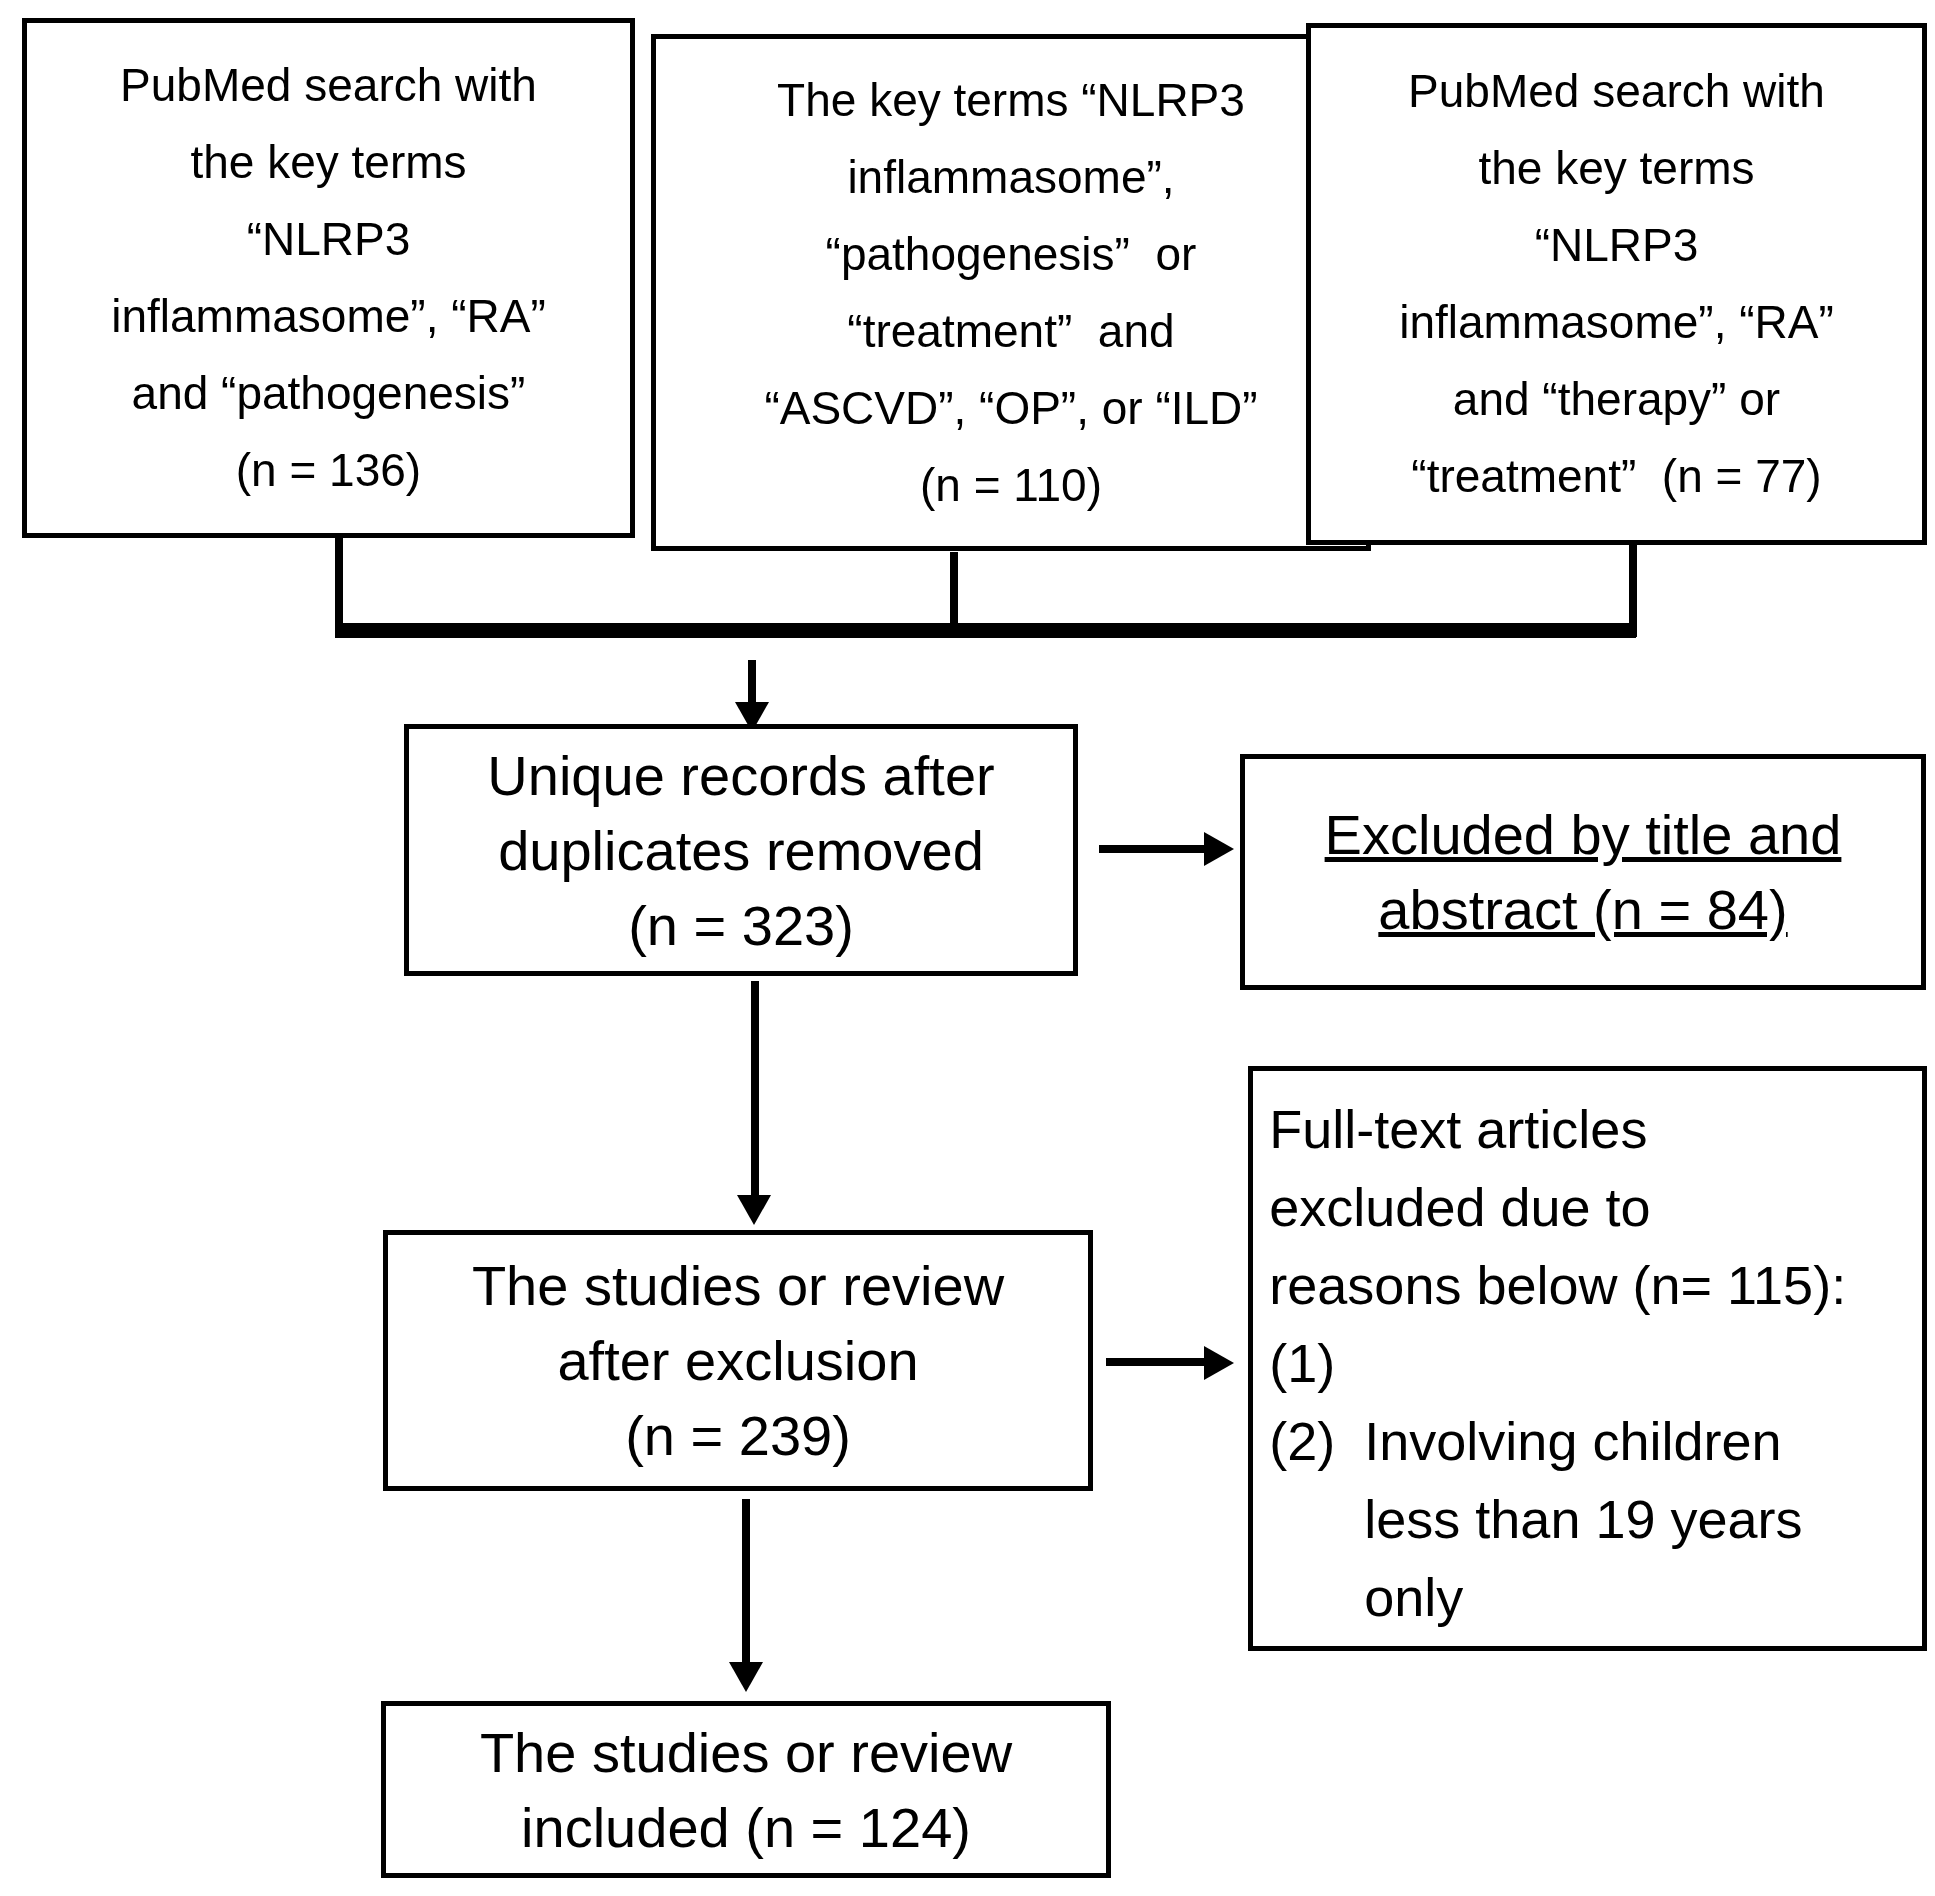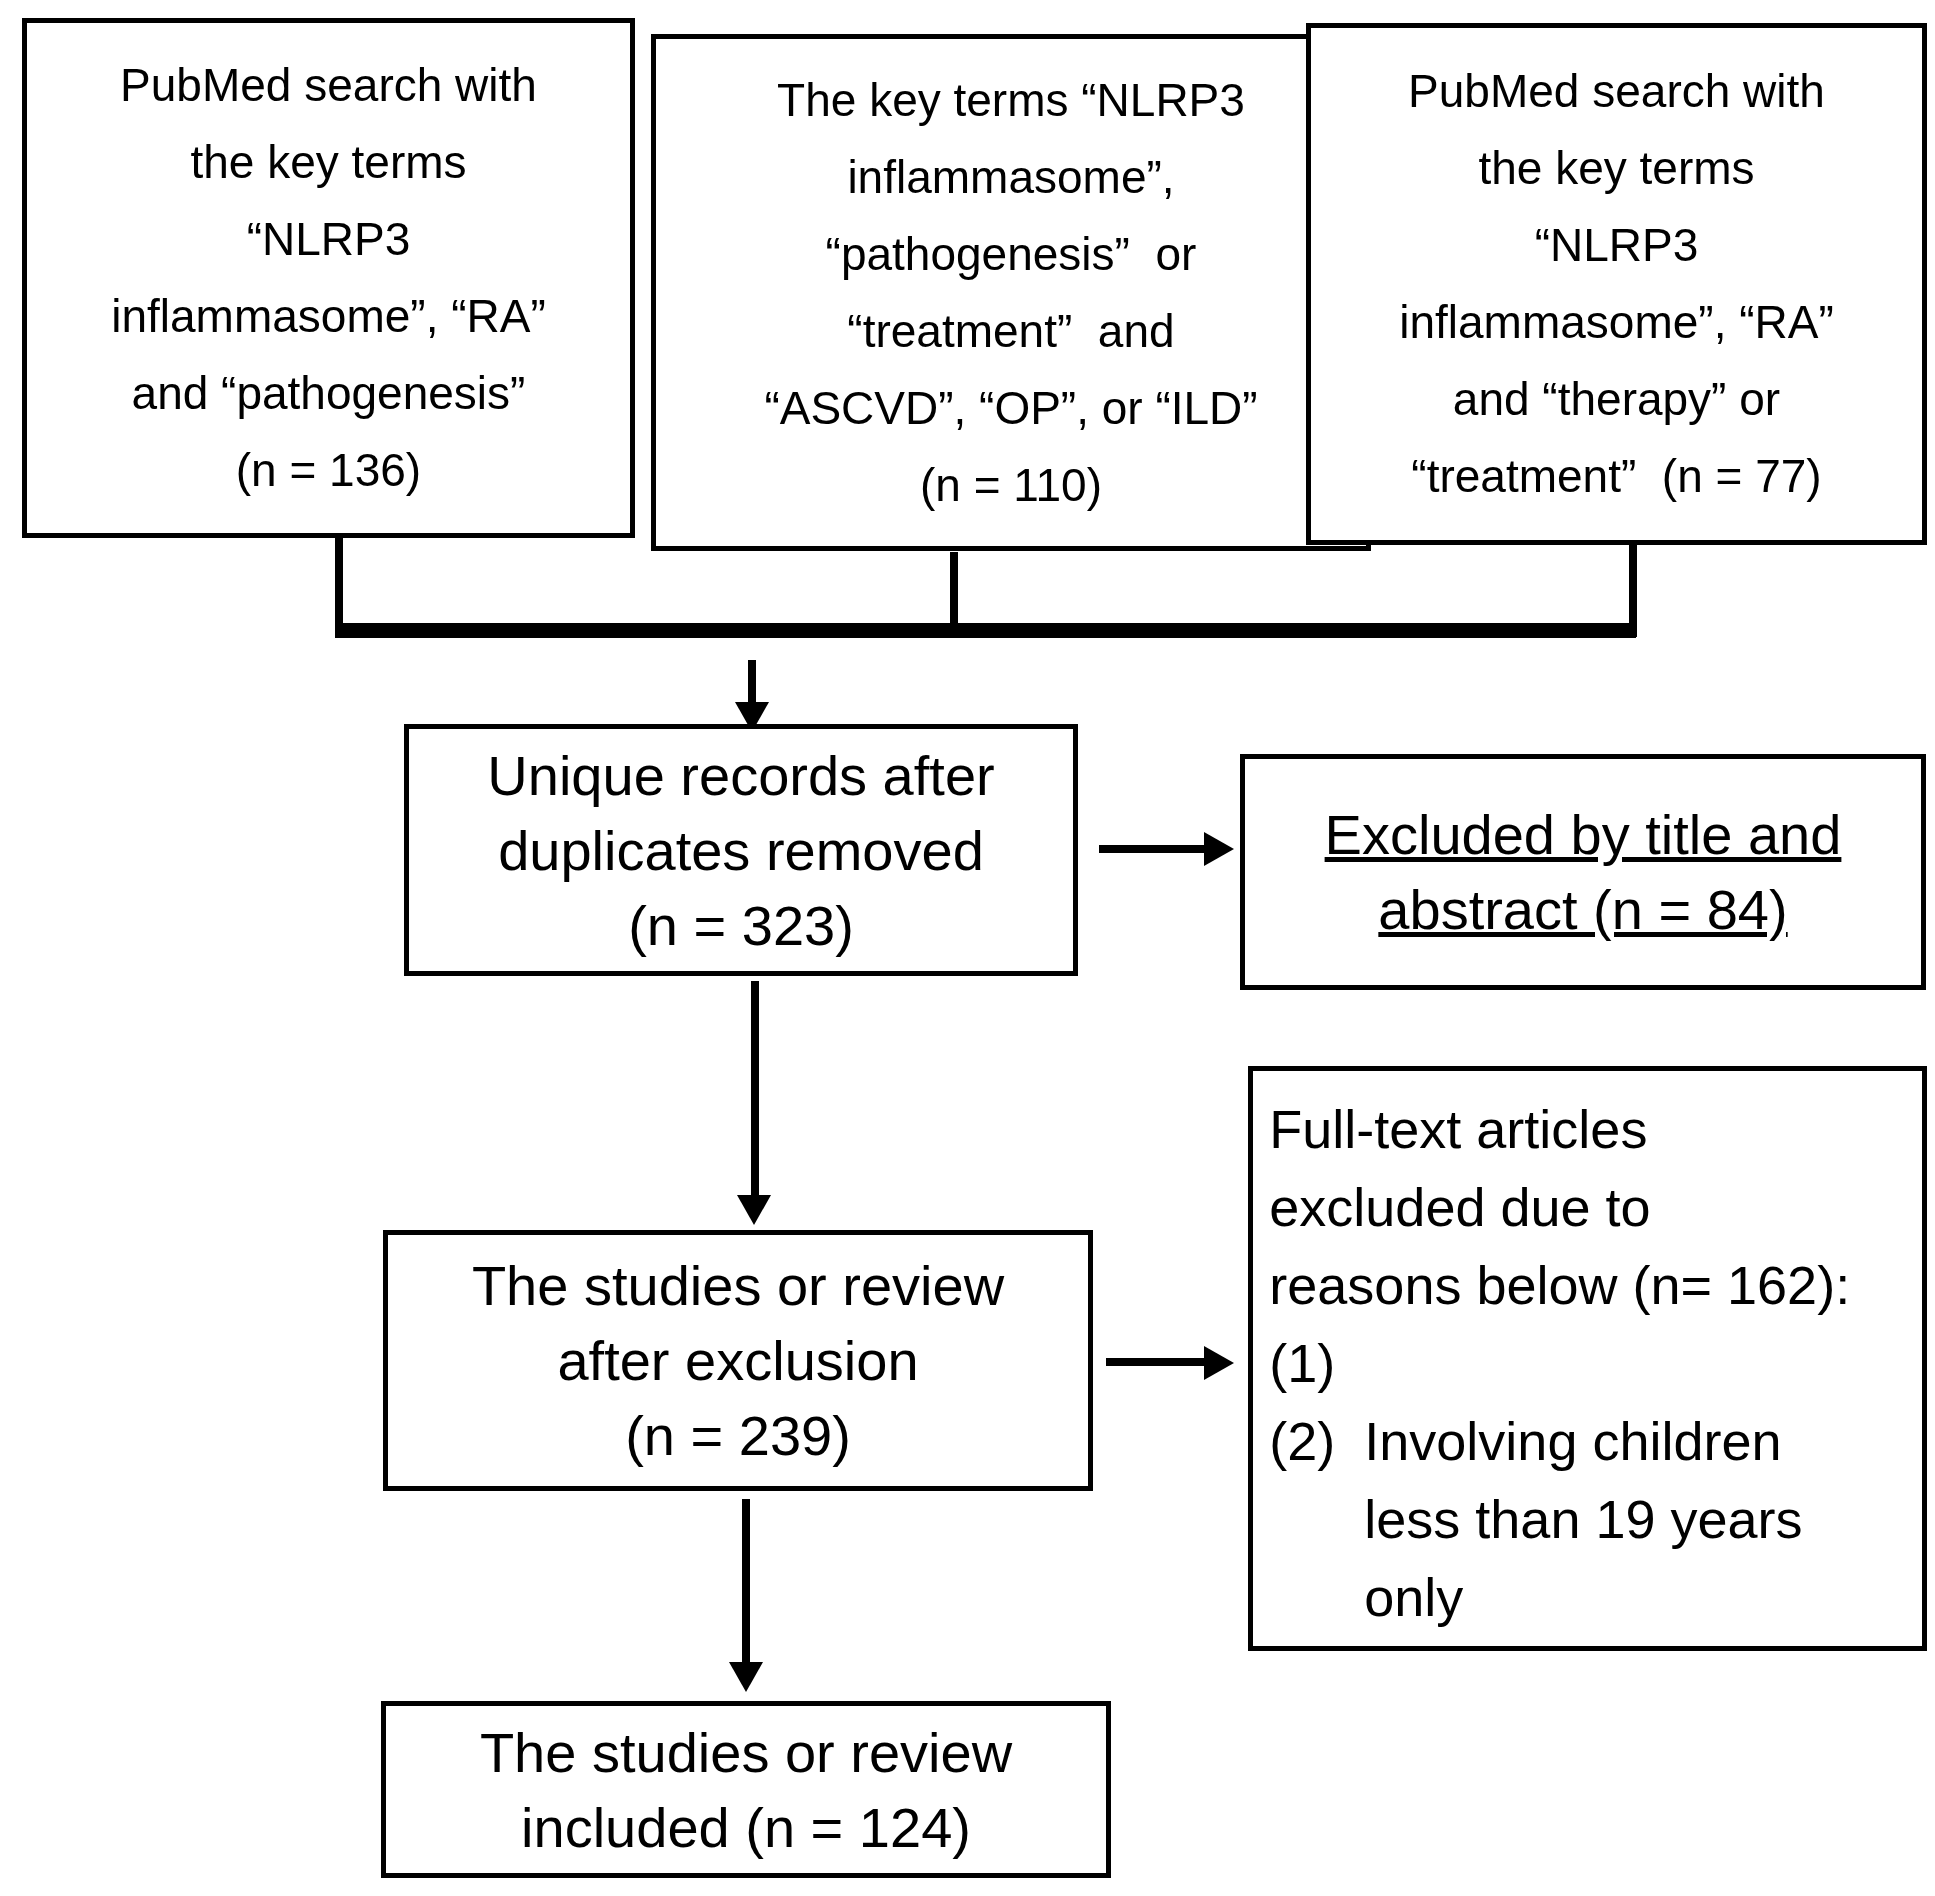--- a/index.html
+++ b/index.html
@@ -109,21 +109,21 @@
 after exclusion
 (n = 239)</span>
   </div>
 
   <div class="line" style="left:1106px; top:1358px; width:100px; height:8.2px;"></div>
   <div class="ah-right" style="left:1204px; top:1346px;"></div>
 
   <div class="box ft-box" style="left:1248px; top:1066px; width:679px; height:585px;">
     <div class="txt">Full-text articles
 excluded due to
-reasons below (n= 162):</div>
+reasons below (n= 115):</div>
     <div class="item">
       <span class="marker">(1)</span>
     </div>
     <div class="item">
       <span class="marker">(2)</span>
       <span class="txt">Involving children
 less than 19 years
 only</span>
     </div>
   </div>

